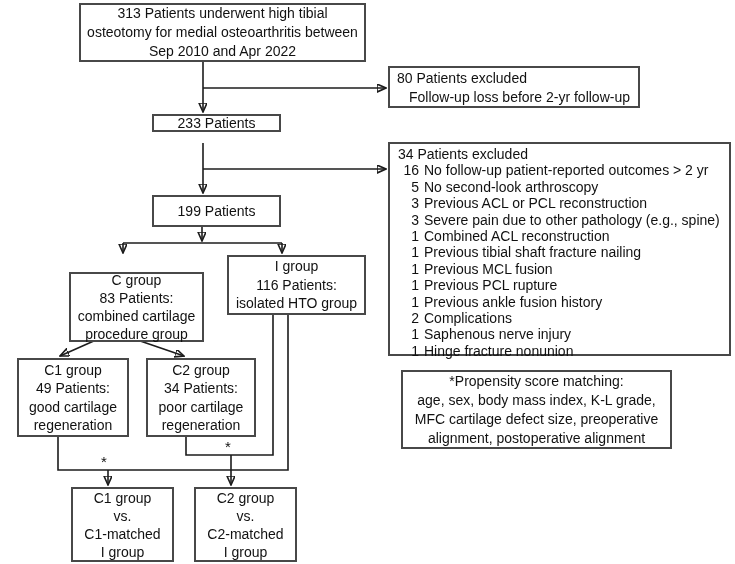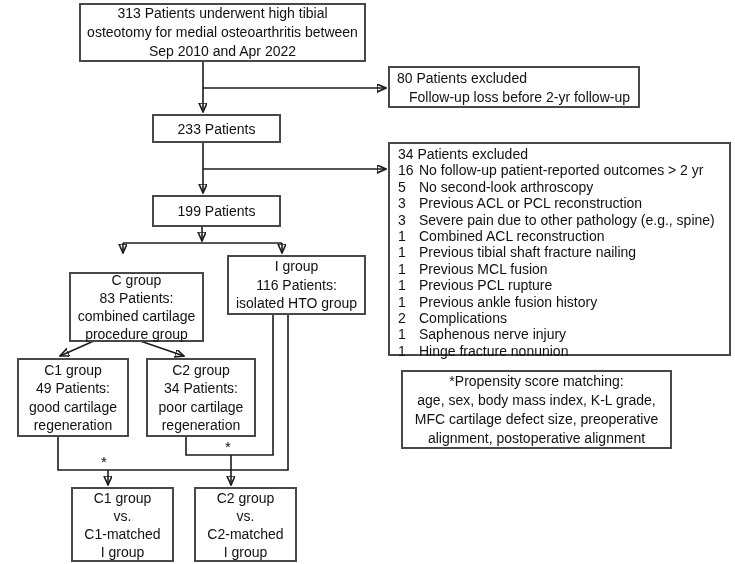--- a/index.html
+++ b/index.html
@@ -31,22 +31,22 @@
   .lh19 .line { line-height: 19px; }
   .lh185 .line { line-height: 18.5px; }
   .lh18 .line { line-height: 18px; }
   
   .leftbox { padding: 1px 4px 7px 7px; }
   .leftbox .title { line-height: 19px; white-space: nowrap; }
   .leftbox .reason-indent { line-height: 19px; white-space: nowrap; padding-left: 12px; }
   #box-excluded-34 { padding: 2px 2px 0 8px; margin-top: 16px; }
   #box-excluded-34 .title { line-height: 16.4px; white-space: nowrap; }
   .reason-row { display: flex; line-height: 16.4px; white-space: nowrap; }
-  .reason-row .num { width: 21px; text-align: left; flex: 0 0 21px; }
-  .reason-row .txt { }
+  .reason-row .num { width: 21px; text-align: right; flex: 0 0 21px; }
+  .reason-row .txt { padding-left: 5px; }
   .connectors { position: absolute; left: 0; top: 0; z-index: 0; }
   .connectors path { stroke: #1c1c1c; stroke-width: 1.6; fill: none; }
   .connectors text {
     font-family: "Liberation Sans", sans-serif;
     font-size: 15px;
     fill: #111111;
     text-anchor: middle;
   }
   .box { z-index: 1; }
 </style>
@@ -83,21 +83,21 @@
     <div class="line">313 Patients underwent high tibial</div>
     <div class="line">osteotomy for medial osteoarthritis between</div>
     <div class="line">Sep 2010 and Apr 2022</div>
   </div>
 
   <div class="box leftbox" style="left:388px;top:66px;width:252px;height:42px">
     <div class="title">80 Patients excluded</div>
     <div class="reason-indent">Follow-up loss before 2-yr follow-up</div>
   </div>
 
-  <div class="box center" style="left:138px;top:114px;width:129px;height:29px">
+  <div class="box center" style="left:138px;top:114px;width:129px;height:18px">
     <div class="line">233 Patients</div>
   </div>
 
   <div class="box" id="box-excluded-34" style="left:388px;top:126px;width:343px;height:214px">
     <div class="title">34 Patients excluded</div>
     <div class="reason-row">
       <span class="num">16</span>
       <span class="txt">No follow-up patient-reported outcomes &gt; 2 yr</span>
     </div>
     <div class="reason-row">

